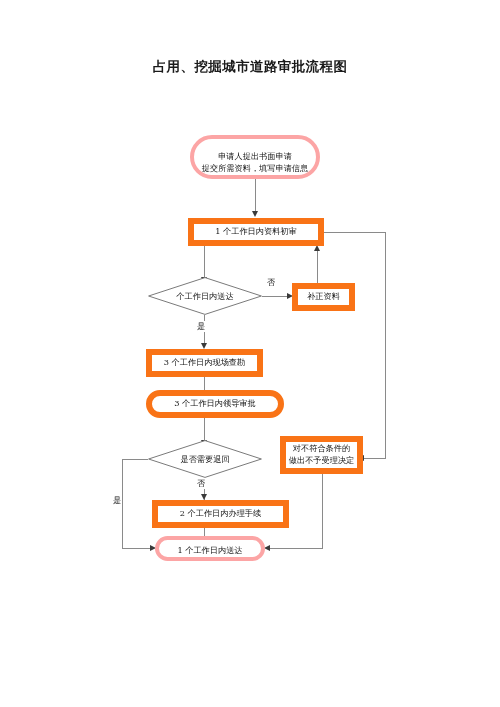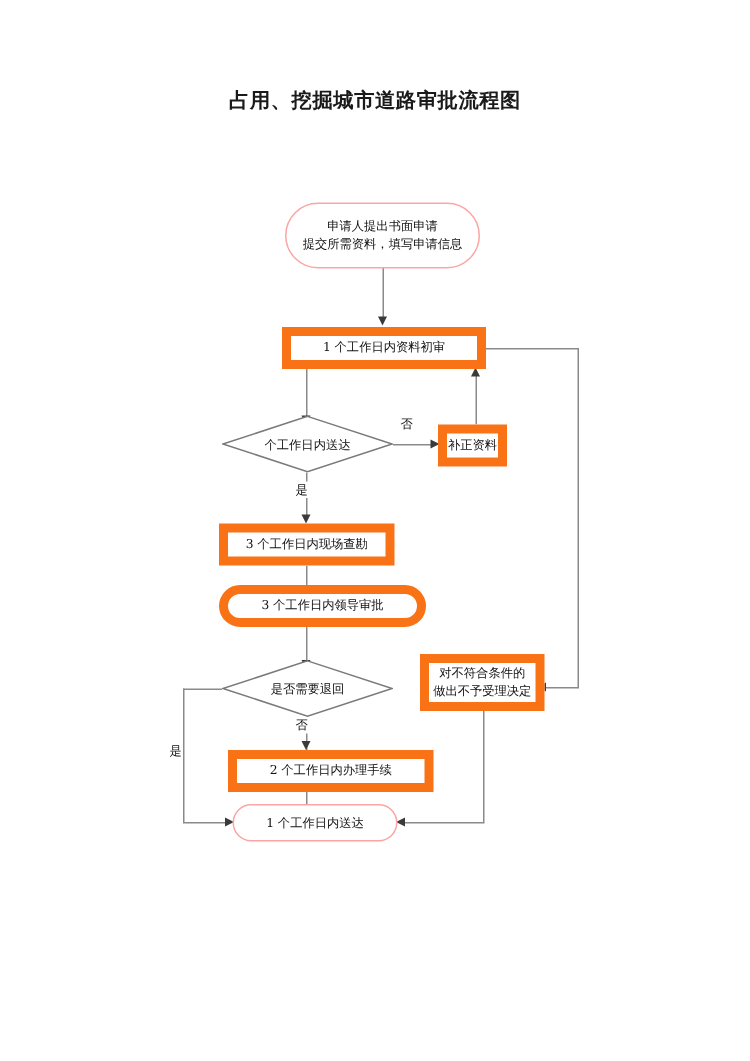--- a/index.html
+++ b/index.html
@@ -46,22 +46,23 @@
     line-height: 1.45;
     background: #ffffff;
     z-index: 3;
   }
   .node .line { display: block; white-space: nowrap; }
 
   .node-rect {
     border: 6px solid #f97316;
   }
   .node-stadium {
-    border: 1px solid #fca5a5;
+    border: 4px solid #fca5a5;
     border-radius: 999px;
+    justify-content: flex-end;
   }
 
   
   .node-diamond {
     position: absolute;
     z-index: 3;
   }
   .node-diamond .dia-shape {
     position: absolute;
     left: 0; top: 0;
@@ -190,21 +191,21 @@
     <span class="line">1 个工作日内资料初审</span>
   </div>
 
   <div class="node-diamond" style="left:148px; top:277px; width:114px; height:38px;">
     <svg class="dia-shape" viewBox="0 0 114 38" preserveAspectRatio="none">
       <polygon points="57,0.6 113.4,19 57,37.4 0.6,19" fill="#ffffff" stroke="#7a7a7a" stroke-width="1"></polygon>
     </svg>
     <div class="dia-label">个工作日内送达</div>
   </div>
 
-  <div class="node node-rect" style="left:292px; top:283px; width:46px; height:28px;">
+  <div class="node node-rect" style="left:292px; top:283px; width:63px; height:28px;">
     <span class="line">补正资料</span>
   </div>
 
   <div class="node node-rect" style="left:146px; top:349px; width:117px; height:28px;">
     <span class="line">3 个工作日内现场查勘</span>
   </div>
 
   <div class="node node-rect" style="left:146px; top:390px; width:138px; height:28px;border-radius:14px;">
     <span class="line">3 个工作日内领导审批</span>
   </div>

